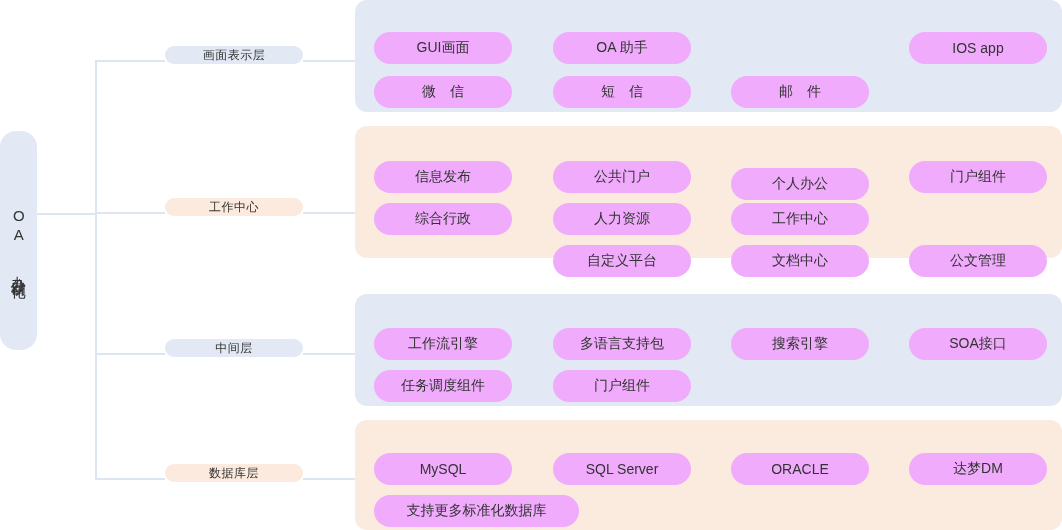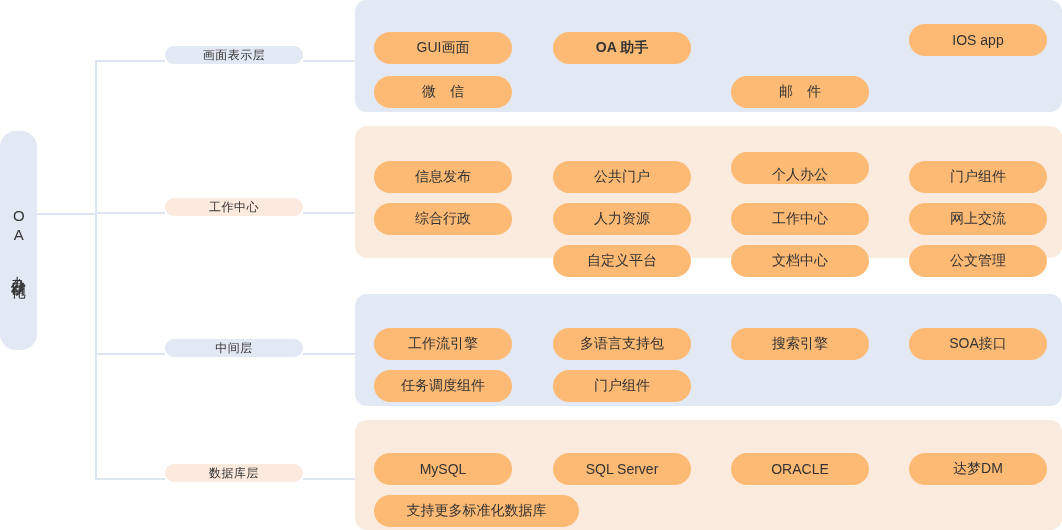--- a/index.html
+++ b/index.html
@@ -82,21 +82,21 @@
   .panel.peach { background: #fbeade; }
 
   .panel-row {
     display: block;
     position: relative;
     height: 42px;
   }
   .item {
     position: absolute;
     height: 32px;
-    background: #fdba74;
+    background: #f0abfc;
     border-radius: 16px;
     display: flex;
     align-items: center;
     justify-content: center;
     font-size: 14px;
     color: #333333;
     box-sizing: border-box;
     white-space: nowrap;
   }
   .item.wide { width: 205px; }
@@ -145,62 +145,62 @@
   </div>
   <div class="layer-label peach" style="top:464px;">
     <span>数据库层</span>
   </div>
 
   <div class="panel blue" style="top:0px; height:112px;">
     <div class="panel-row">
       <div class="item normal col0" style="top:16px;">
           <span>GUI画面</span>
         </div>
-      <div class="item normal col1" style="top:16px;font-weight:bold;">
+      <div class="item normal col1" style="top:16px;">
           <span>OA 助手</span>
         </div>
-      <div class="item normal col3" style="top:8px;justify-content:center;">
+      <div class="item normal col3" style="top:16px;justify-content:center;">
           <span>IOS app</span>
         </div>
       <div class="item normal col0" style="top:60px;">
           <span>微　信</span>
         </div>
+      <div class="item normal col1" style="top:60px;">
+          <span>短　信</span>
+        </div>
       <div class="item normal col2" style="top:60px;">
           <span>邮　件</span>
         </div>
     </div>
   </div>
 
   <div class="panel peach" style="top:126px; height:132px;">
     <div class="panel-row">
       <div class="item normal col0" style="top:19px;">
           <span>信息发布</span>
         </div>
       <div class="item normal col1" style="top:19px;">
           <span>公共门户</span>
         </div>
-      <div class="item normal col2" style="top:10px;align-items:flex-end;">
+      <div class="item normal col2" style="top:26px;">
           <span>个人办公</span>
         </div>
       <div class="item normal col3" style="top:19px;">
           <span>门户组件</span>
         </div>
 
       <div class="item normal col0" style="top:61px;">
           <span>综合行政</span>
         </div>
       <div class="item normal col1" style="top:61px;">
           <span>人力资源</span>
         </div>
       <div class="item normal col2" style="top:61px;">
           <span>工作中心</span>
         </div>
-      <div class="item normal col3" style="top:61px;">
-          <span>网上交流</span>
-        </div>
 
       <div class="item normal col1" style="top:103px;">
           <span>自定义平台</span>
         </div>
       <div class="item normal col2" style="top:103px;">
           <span>文档中心</span>
         </div>
       <div class="item normal col3" style="top:103px;">
           <span>公文管理</span>
         </div>

